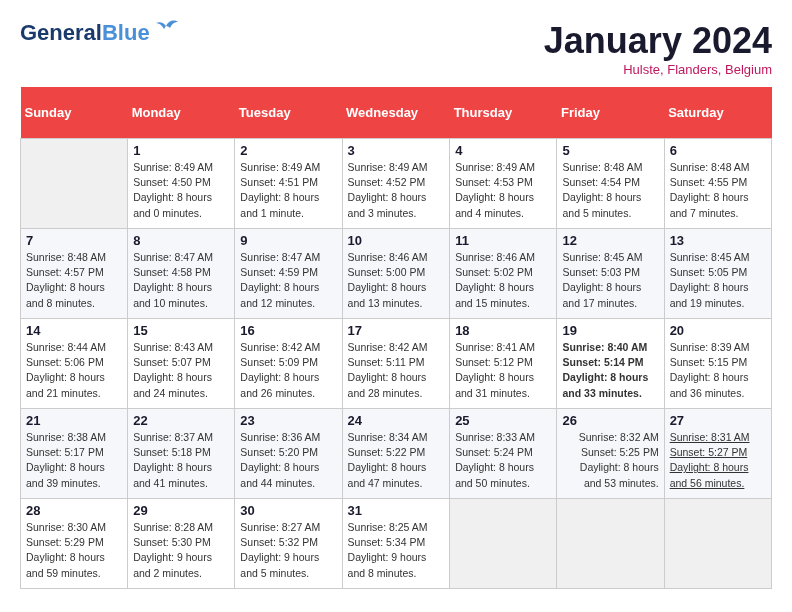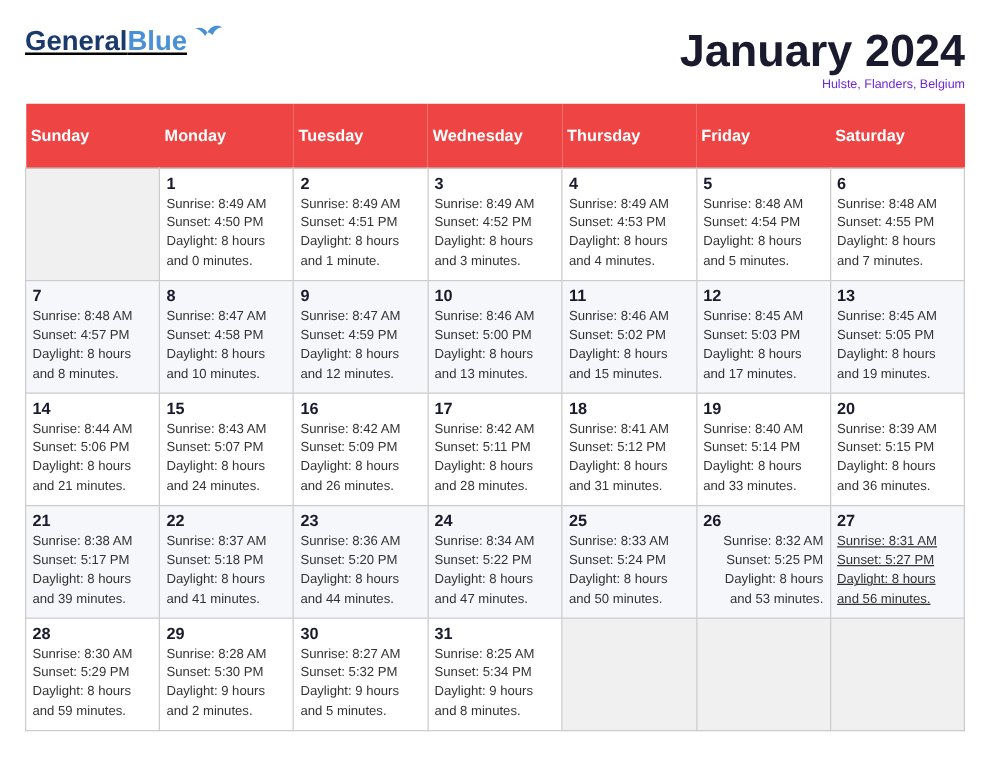--- a/index.html
+++ b/index.html
@@ -13,33 +13,32 @@
     .header {
       display: flex;
       justify-content: space-between;
       align-items: flex-start;
       margin-bottom: 10px;
     }
     .logo {
       display: flex;
       flex-direction: column;
       align-items: center;
-      text-decoration: underline;
     }
     .title-block {
       text-align: right;
     }
     .month-title {
       font-size: 36px;
       font-weight: bold;
       color: #1a1a2e;
     }
     .subtitle {
-      font-size: 10px;
-      color: #6d28d9;
+      font-size: 13px;
+      color: #be185d;
     }
     table {
       width: 100%;
       border-collapse: collapse;
       font-size: 11px;
     }
     thead tr th {
       background-color: #ef4444;
       color: #fff;
       padding: 18px 4px;
@@ -237,21 +236,21 @@
         </td>
         <td>
           <div class="day-num">18</div>
           <div class="day-detail" style="white-space: pre-line;">Sunrise: 8:41 AM
 Sunset: 5:12 PM
 Daylight: 8 hours
 and 31 minutes.</div>
         </td>
         <td>
           <div class="day-num">19</div>
-          <div class="day-detail" style="white-space: pre-line;">Sunrise: 8:40 AM
+          <div class="day-detail" style="white-space: pre-line; font-weight: bold;">Sunrise: 8:40 AM
 Sunset: 5:14 PM
 Daylight: 8 hours
 and 33 minutes.</div>
         </td>
         <td>
           <div class="day-num">20</div>
           <div class="day-detail" style="white-space: pre-line;">Sunrise: 8:39 AM
 Sunset: 5:15 PM
 Daylight: 8 hours
 and 36 minutes.</div>

